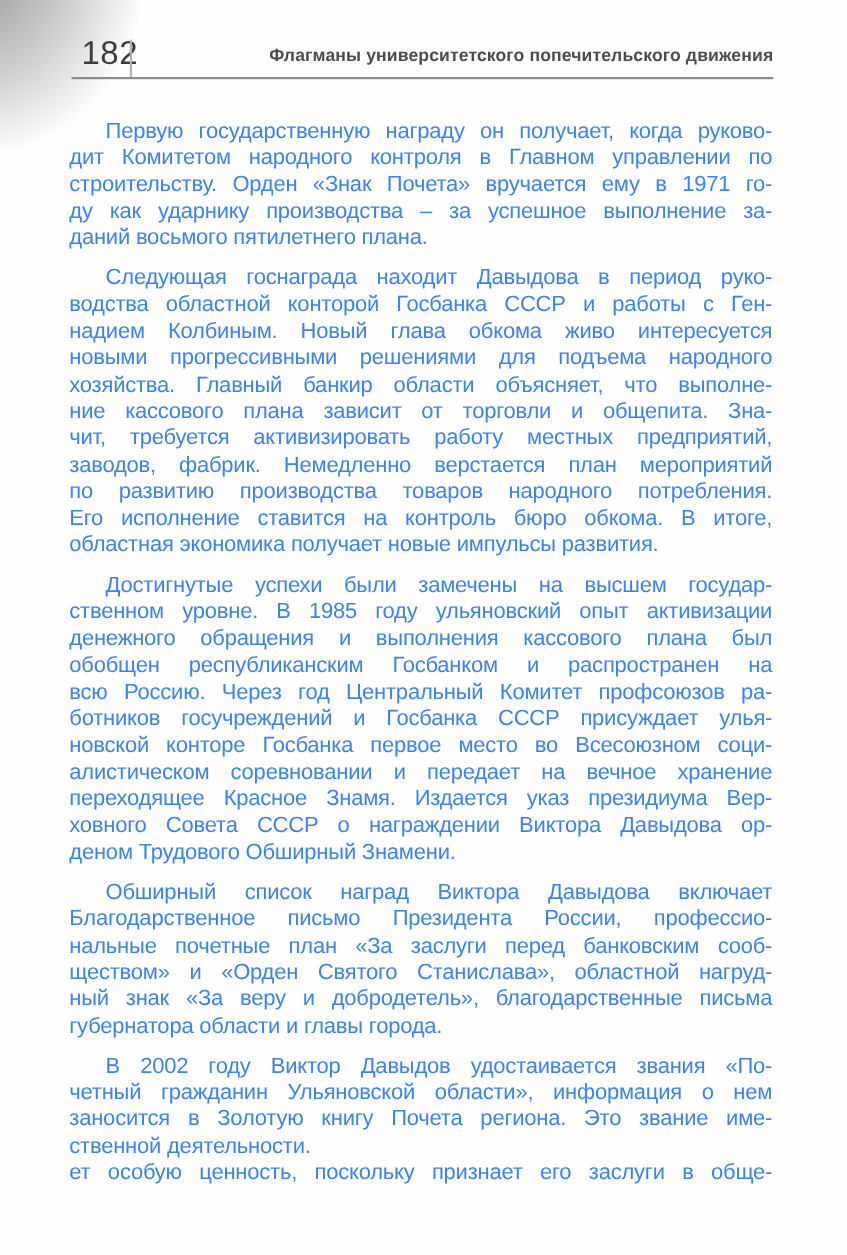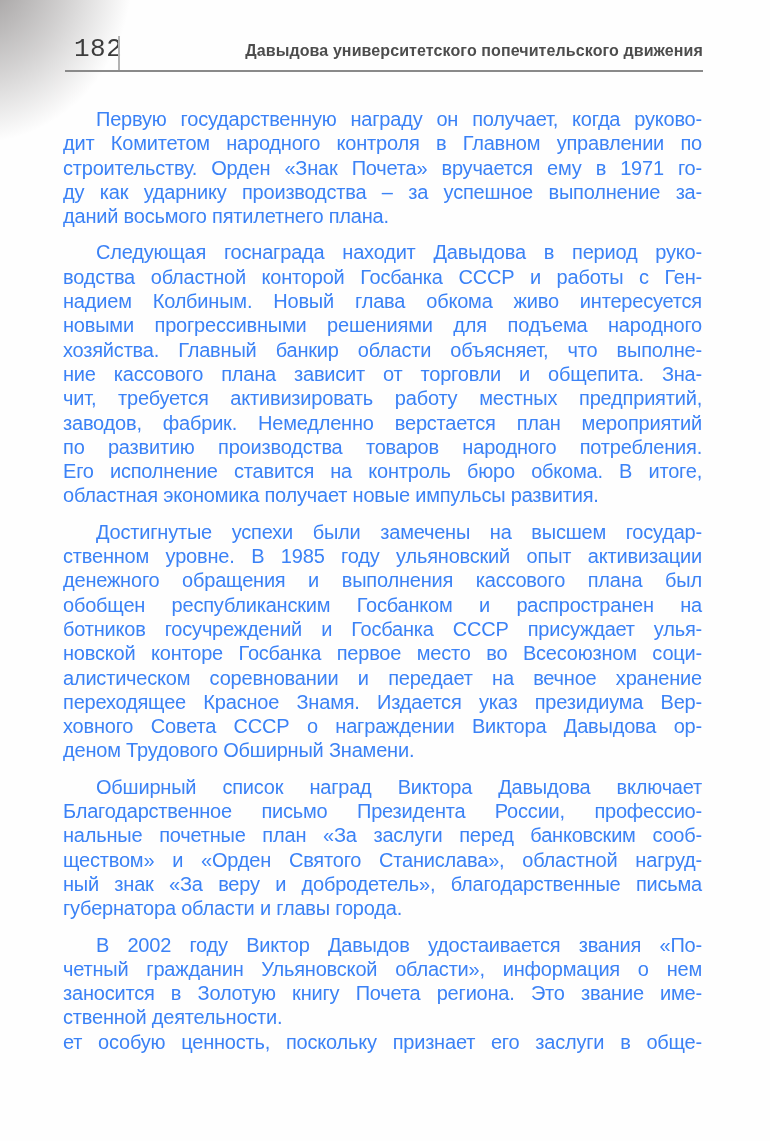--- a/index.html
+++ b/index.html
@@ -32,25 +32,24 @@
     position: absolute;
     top: 30px;
     left: 65px;
     width: 638px;
     height: 42px;
   }
   .page-number {
     position: absolute;
     left: 9px;
     top: 2px;
-    font-size: 26px;
+    font-size: 30px;
     line-height: 34px;
     color: #3c3c3c;
     letter-spacing: 0.5px;
-    font-family: Liberation Mono, monospace;
   }
   .header-divider-v {
     position: absolute;
     left: 53px;
     top: 6px;
     width: 2px;
     height: 35px;
     background: #b3b3b3;
   }
   .running-title {
@@ -98,21 +97,21 @@
 </style>
 </head>
 <body>
 
 <div class="page">
   <div class="corner-shadow"></div>
 
   <div class="page-header">
     <span class="page-number">182</span>
     <span class="header-divider-v"></span>
-    <span class="running-title">Давыдова университетского попечительского движения</span>
+    <span class="running-title">Флагманы университетского попечительского движения</span>
   </div>
 
   <div class="header-rule"></div>
 
   <div class="text-body">
       <div class="para">
         <div class="line first">Первую государственную награду он получает, когда руково-</div>
         <div class="line">дит Комитетом народного контроля в Главном управлении по</div>
         <div class="line">строительству. Орден «Знак Почета» вручается ему в 1971 го-</div>
         <div class="line">ду как ударнику производства – за успешное выполнение за-</div>
@@ -129,20 +128,21 @@
         <div class="line">заводов, фабрик. Немедленно верстается план мероприятий</div>
         <div class="line">по развитию производства товаров народного потребления.</div>
         <div class="line">Его исполнение ставится на контроль бюро обкома. В итоге,</div>
         <div class="line last">областная экономика получает новые импульсы развития.</div>
       </div>
       <div class="para">
         <div class="line first">Достигнутые успехи были замечены на высшем государ-</div>
         <div class="line">ственном уровне. В 1985 году ульяновский опыт активизации</div>
         <div class="line">денежного обращения и выполнения кассового плана был</div>
         <div class="line">обобщен республиканским Госбанком и распространен на</div>
+        <div class="line">всю Россию. Через год Центральный Комитет профсоюзов ра-</div>
         <div class="line">ботников госучреждений и Госбанка СССР присуждает улья-</div>
         <div class="line">новской конторе Госбанка первое место во Всесоюзном соци-</div>
         <div class="line">алистическом соревновании и передает на вечное хранение</div>
         <div class="line">переходящее Красное Знамя. Издается указ президиума Вер-</div>
         <div class="line">ховного Совета СССР о награждении Виктора Давыдова ор-</div>
         <div class="line last">деном Трудового Обширный Знамени.</div>
       </div>
       <div class="para">
         <div class="line first">Обширный список наград Виктора Давыдова включает</div>
         <div class="line">Благодарственное письмо Президента России, профессио-</div>

